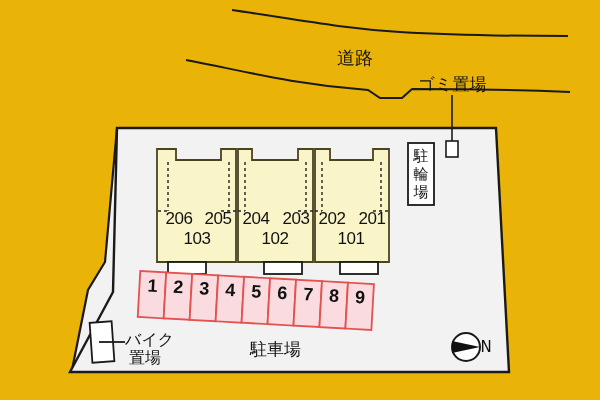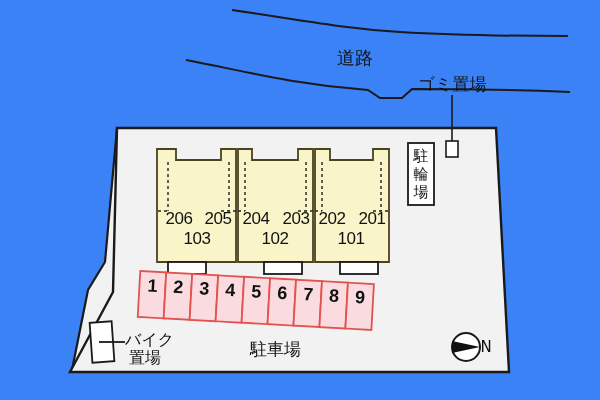--- a/index.html
+++ b/index.html
@@ -8,21 +8,21 @@
     padding: 0;
     background: #ffffff;
   }
   body {
     font-family: "Liberation Sans", "DejaVu Sans", sans-serif;
   }
   #site-plan {
     position: relative;
     width: 600px;
     height: 400px;
-    background: #3b82f6;
+    background: #eab308;
     overflow: hidden;
   }
   #plan-svg {
     position: absolute;
     left: 0;
     top: 0;
     width: 600px;
     height: 400px;
   }
   .label-text {

